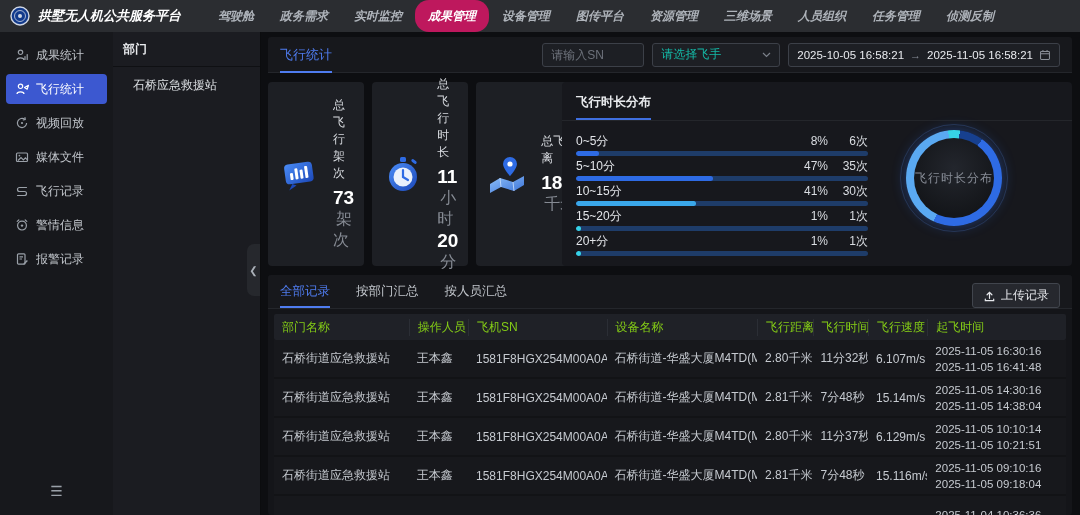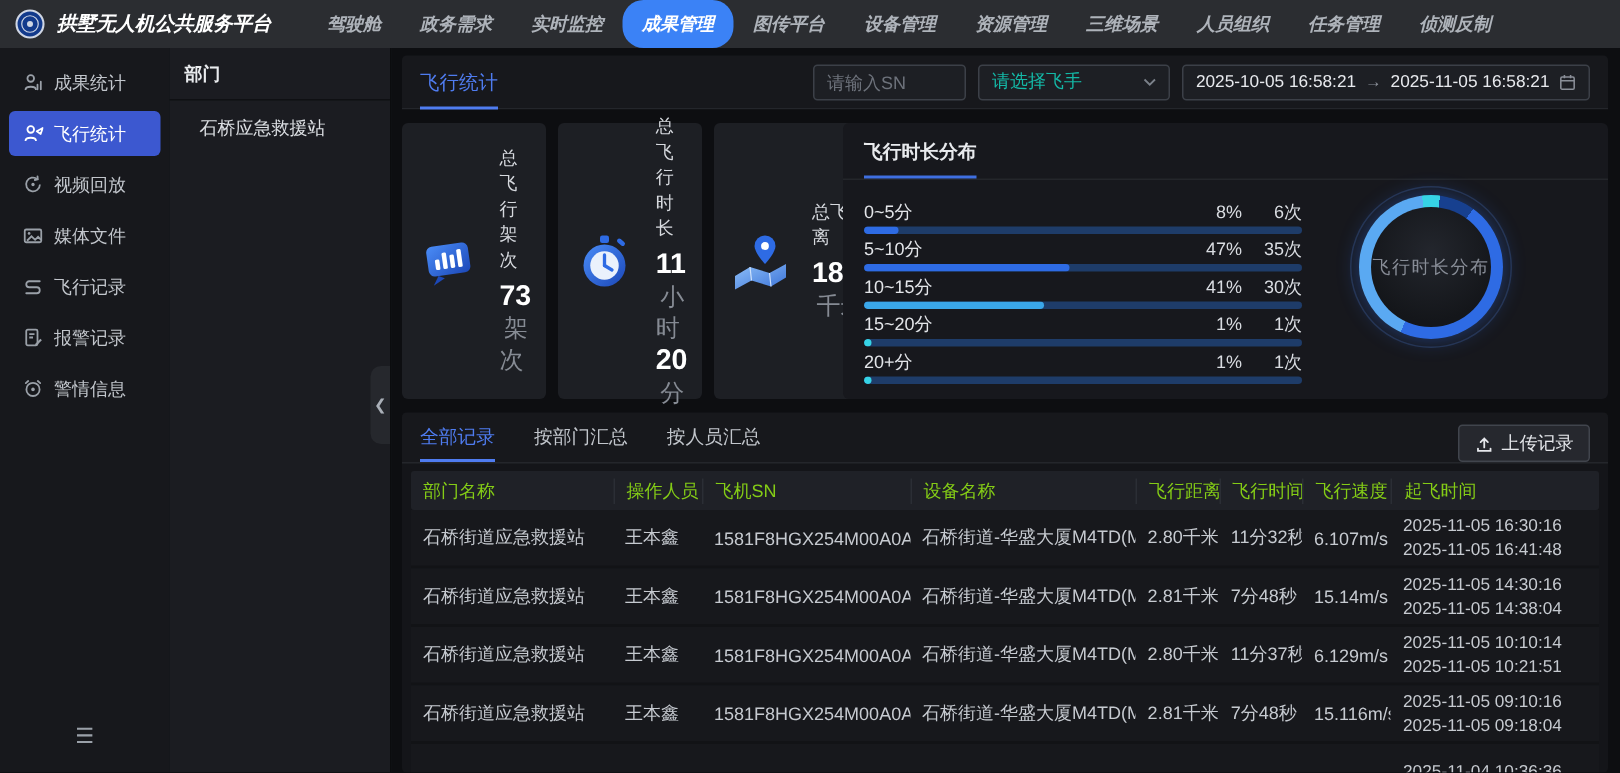--- a/index.html
+++ b/index.html
@@ -6,21 +6,21 @@
 html,body{width:1080px;height:515px;overflow:hidden;background:#0d0e11;
   font-family:"Liberation Sans","DejaVu Sans",sans-serif;}
 .app{position:relative;width:1080px;height:515px;display:flex;flex-direction:column;}
 
 
 .topbar{height:32px;background:#2b2d31;display:flex;align-items:center;padding:0 12px 0 10px;flex:none;}
 .logo{width:20px;height:20px;margin-right:8px;flex:none;display:flex;}
 .app-title{color:#fff;font-size:13px;font-weight:bold;font-style:italic;margin-right:24px;white-space:nowrap;}
 .topnav{display:flex;height:32px;flex:none;}
 .nav-item{padding:0 13px;line-height:32px;font-size:12px;font-weight:bold;font-style:italic;color:#aeb3ba;cursor:pointer;white-space:nowrap;}
-.nav-item.active{background:#3b82f6;color:#fff;border-radius:14px;}
+.nav-item.active{background:#be185d;color:#fff;border-radius:14px;}
 
 
 .layout{flex:1;display:flex;min-height:0;}
 .sidebar{width:113px;background:#17181c;padding-top:8px;position:relative;flex:none;}
 .side-item{height:30px;margin:0 6px 4px;border-radius:4px;display:flex;align-items:center;gap:7px;padding-left:9px;color:#c2c6cc;font-size:12px;cursor:pointer;white-space:nowrap;text-align:right;}
 .side-item .si-icon{width:14px;height:14px;color:#9aa0a8;flex:none;display:flex;}
 .side-item.active{background:#3c58d0;color:#fff;}
 .side-item.active .si-icon{color:#fff;}
 .sidebar-collapse{position:absolute;bottom:16px;left:0;width:100%;display:flex;justify-content:center;color:#9aa0a8;font-size:14px;cursor:pointer;}
 
@@ -102,22 +102,22 @@
           <circle cx="10" cy="10" r="5.5" fill="none" stroke="#cfd6e4" stroke-width="0.8"></circle>
           <circle cx="10" cy="10" r="2" fill="#cfd6e4"></circle>
         </svg>
     </span>
     <span class="app-title">拱墅无人机公共服务平台</span>
     <nav class="topnav">
       <span class="nav-item">驾驶舱</span>
       <span class="nav-item">政务需求</span>
       <span class="nav-item">实时监控</span>
       <span class="nav-item active">成果管理</span>
+      <span class="nav-item">设备管理</span>
       <span class="nav-item">图传平台</span>
-      <span class="nav-item">设备管理</span>
       <span class="nav-item">资源管理</span>
       <span class="nav-item">三维场景</span>
       <span class="nav-item">人员组织</span>
       <span class="nav-item">任务管理</span>
       <span class="nav-item">侦测反制</span>
     </nav>
 
   </header>
 
   <div class="layout">
@@ -167,36 +167,36 @@
         <span class="si-icon">
           <svg viewBox="0 0 14 14" fill="none" stroke="currentColor" stroke-width="1.2" stroke-linecap="round">
               <path d="M11.5 3.5 H4.5 a2 2 0 0 0 0 4 h5 a2 2 0 0 1 0 4 H2.5"></path>
             </svg>
         </span>
         <span>飞行记录</span>
       </div>
       <div class="side-item">
         <span class="si-icon">
           <svg viewBox="0 0 14 14" fill="none" stroke="currentColor" stroke-width="1.2">
+              <circle cx="7" cy="7.6" r="4.4"></circle>
+              <circle cx="7" cy="7.6" r="1.2" fill="currentColor" stroke="none"></circle>
+              <path d="M2.2 3.4 L3.8 2 M11.8 3.4 L10.2 2" stroke-linecap="round"></path>
+            </svg>
+        </span>
+        <span>警情信息</span>
+      </div>
+      <div class="side-item">
+        <span class="si-icon">
+          <svg viewBox="0 0 14 14" fill="none" stroke="currentColor" stroke-width="1.2">
               <rect x="2.5" y="1.8" width="7.5" height="10.4" rx="1"></rect>
               <path d="M4.5 4.8 h3.5 M4.5 7 h2.5"></path>
               <path d="M8.6 11.2 l3.3-3.3 1 1 -3.3 3.3 -1.3 0.3z" fill="currentColor" stroke="none"></path>
             </svg>
         </span>
         <span>报警记录</span>
-      </div>
-      <div class="side-item">
-        <span class="si-icon">
-          <svg viewBox="0 0 14 14" fill="none" stroke="currentColor" stroke-width="1.2">
-              <circle cx="7" cy="7.6" r="4.4"></circle>
-              <circle cx="7" cy="7.6" r="1.2" fill="currentColor" stroke="none"></circle>
-              <path d="M2.2 3.4 L3.8 2 M11.8 3.4 L10.2 2" stroke-linecap="round"></path>
-            </svg>
-        </span>
-        <span>警情信息</span>
       </div>
       <div class="sidebar-collapse">☰</div>
     </aside>
 
     <aside class="dept-panel">
       <div class="dept-header">部门</div>
       <div class="dept-item">石桥应急救援站</div>
       <div class="dept-collapse">❮</div>
     </aside>
 

